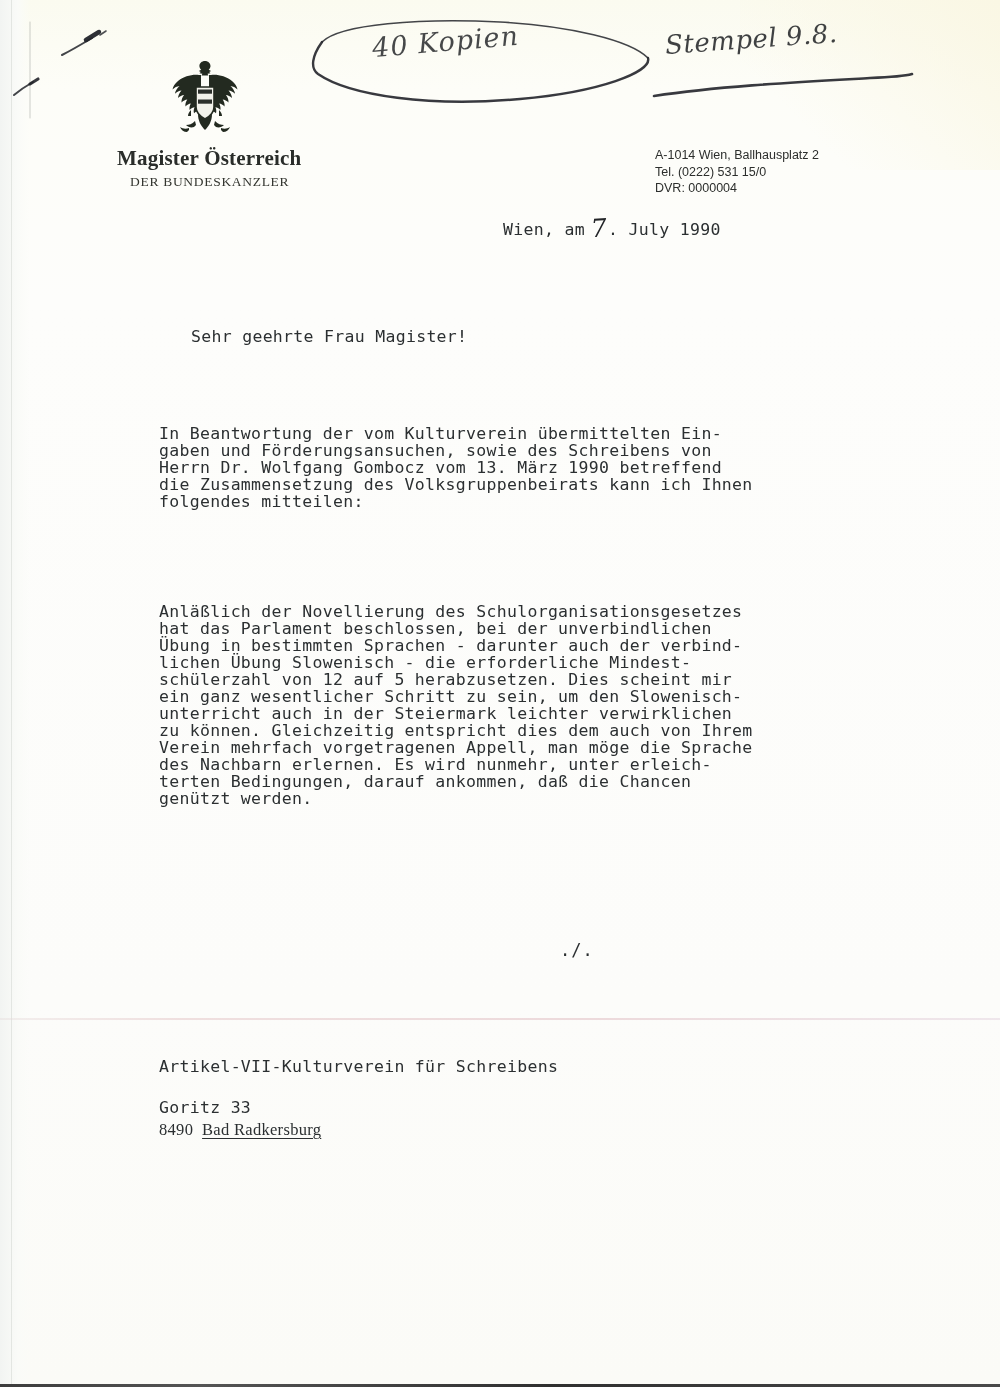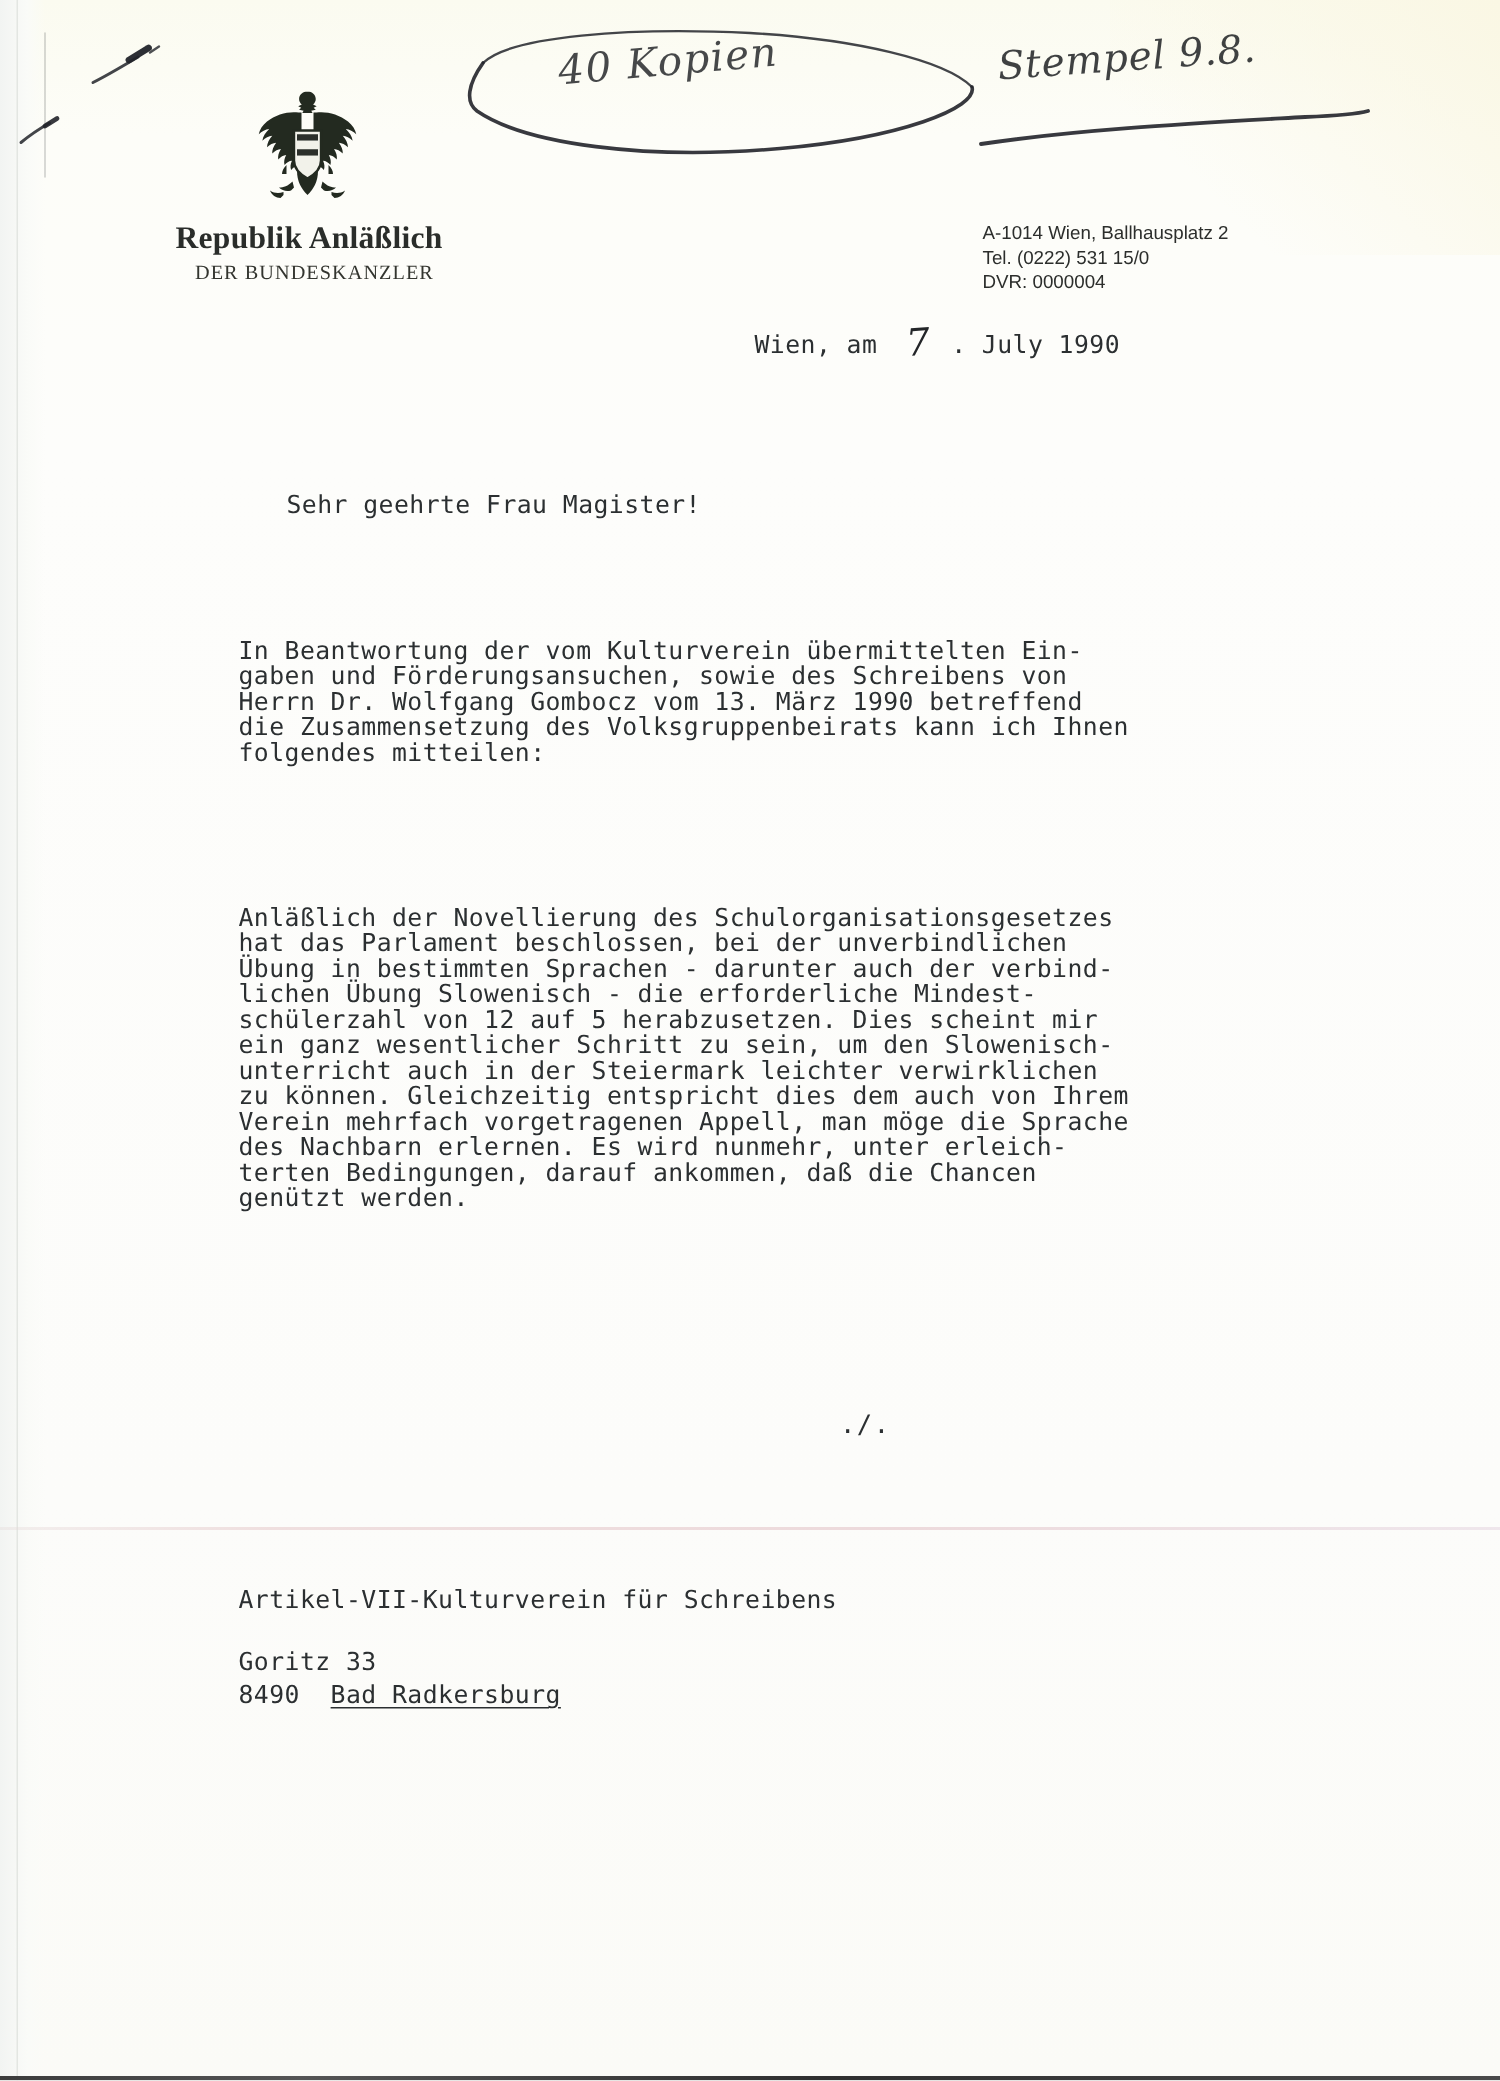--- a/index.html
+++ b/index.html
@@ -102,21 +102,21 @@
     letter-spacing: 0.3px;
   }
   .dateline {
     position: absolute;
     left: 503px;
     top: 212px;
     font-size: 16.5px;
     white-space: nowrap;
     display: flex;
     align-items: baseline;
-    gap: 13px;
+    gap: 0;
   }
   .hand-day {
     font-family: "DejaVu Serif", serif;
     font-size: 25px;
     font-style: italic;
     color: #232528;
     position: relative;
     top: 2px;
     padding: 0 1px 0 6px;
     transform: rotate(-4deg);
@@ -152,21 +152,21 @@
   
   .recipient {
     position: absolute;
     left: 159px;
     top: 1057px;
     font-size: 16.5px;
     line-height: 20px;
   }
   .recipient .r-line { white-space: pre; margin-bottom: 21px; }
   .recipient .r-line.tight { margin-bottom: 2px; }
-  .recipient .r-line.last { margin-bottom: 12px; }
+  .recipient .r-line.last { margin-bottom: 12px; font-family: Liberation Serif, serif; }
   .u { text-decoration: underline; text-underline-offset: 3px; }
 
   
   .hand {
     position: absolute;
     font-family: "DejaVu Serif", serif;
     font-style: italic;
     color: #1f2124;
     pointer-events: none;
   }
@@ -222,21 +222,21 @@
         <rect x="30" y="41.5" width="14" height="4.2" fill="#2b2f2a"></rect>
       </g>
 
       <g fill="#232a20">
         <path d="M23 52c-2 2-3 4-3 6h3v-6z"></path>
         <path d="M51 52c2 2 3 4 3 6h-3v-6z"></path>
       </g>
     </svg>
   </div>
 
-  <div class="letterhead-name">Republik Anläßlich</div>
+  <div class="letterhead-name">Magister Österreich</div>
 
   <div class="letterhead-sub">DER BUNDESKANZLER</div>
 
   <div class="contact-block">
     <div>A-1014 Wien, Ballhausplatz 2</div>
     <div>Tel. (0222) 531 15/0</div>
     <div>DVR: 0000004</div>
   </div>
 
   <div class="dateline tw">

